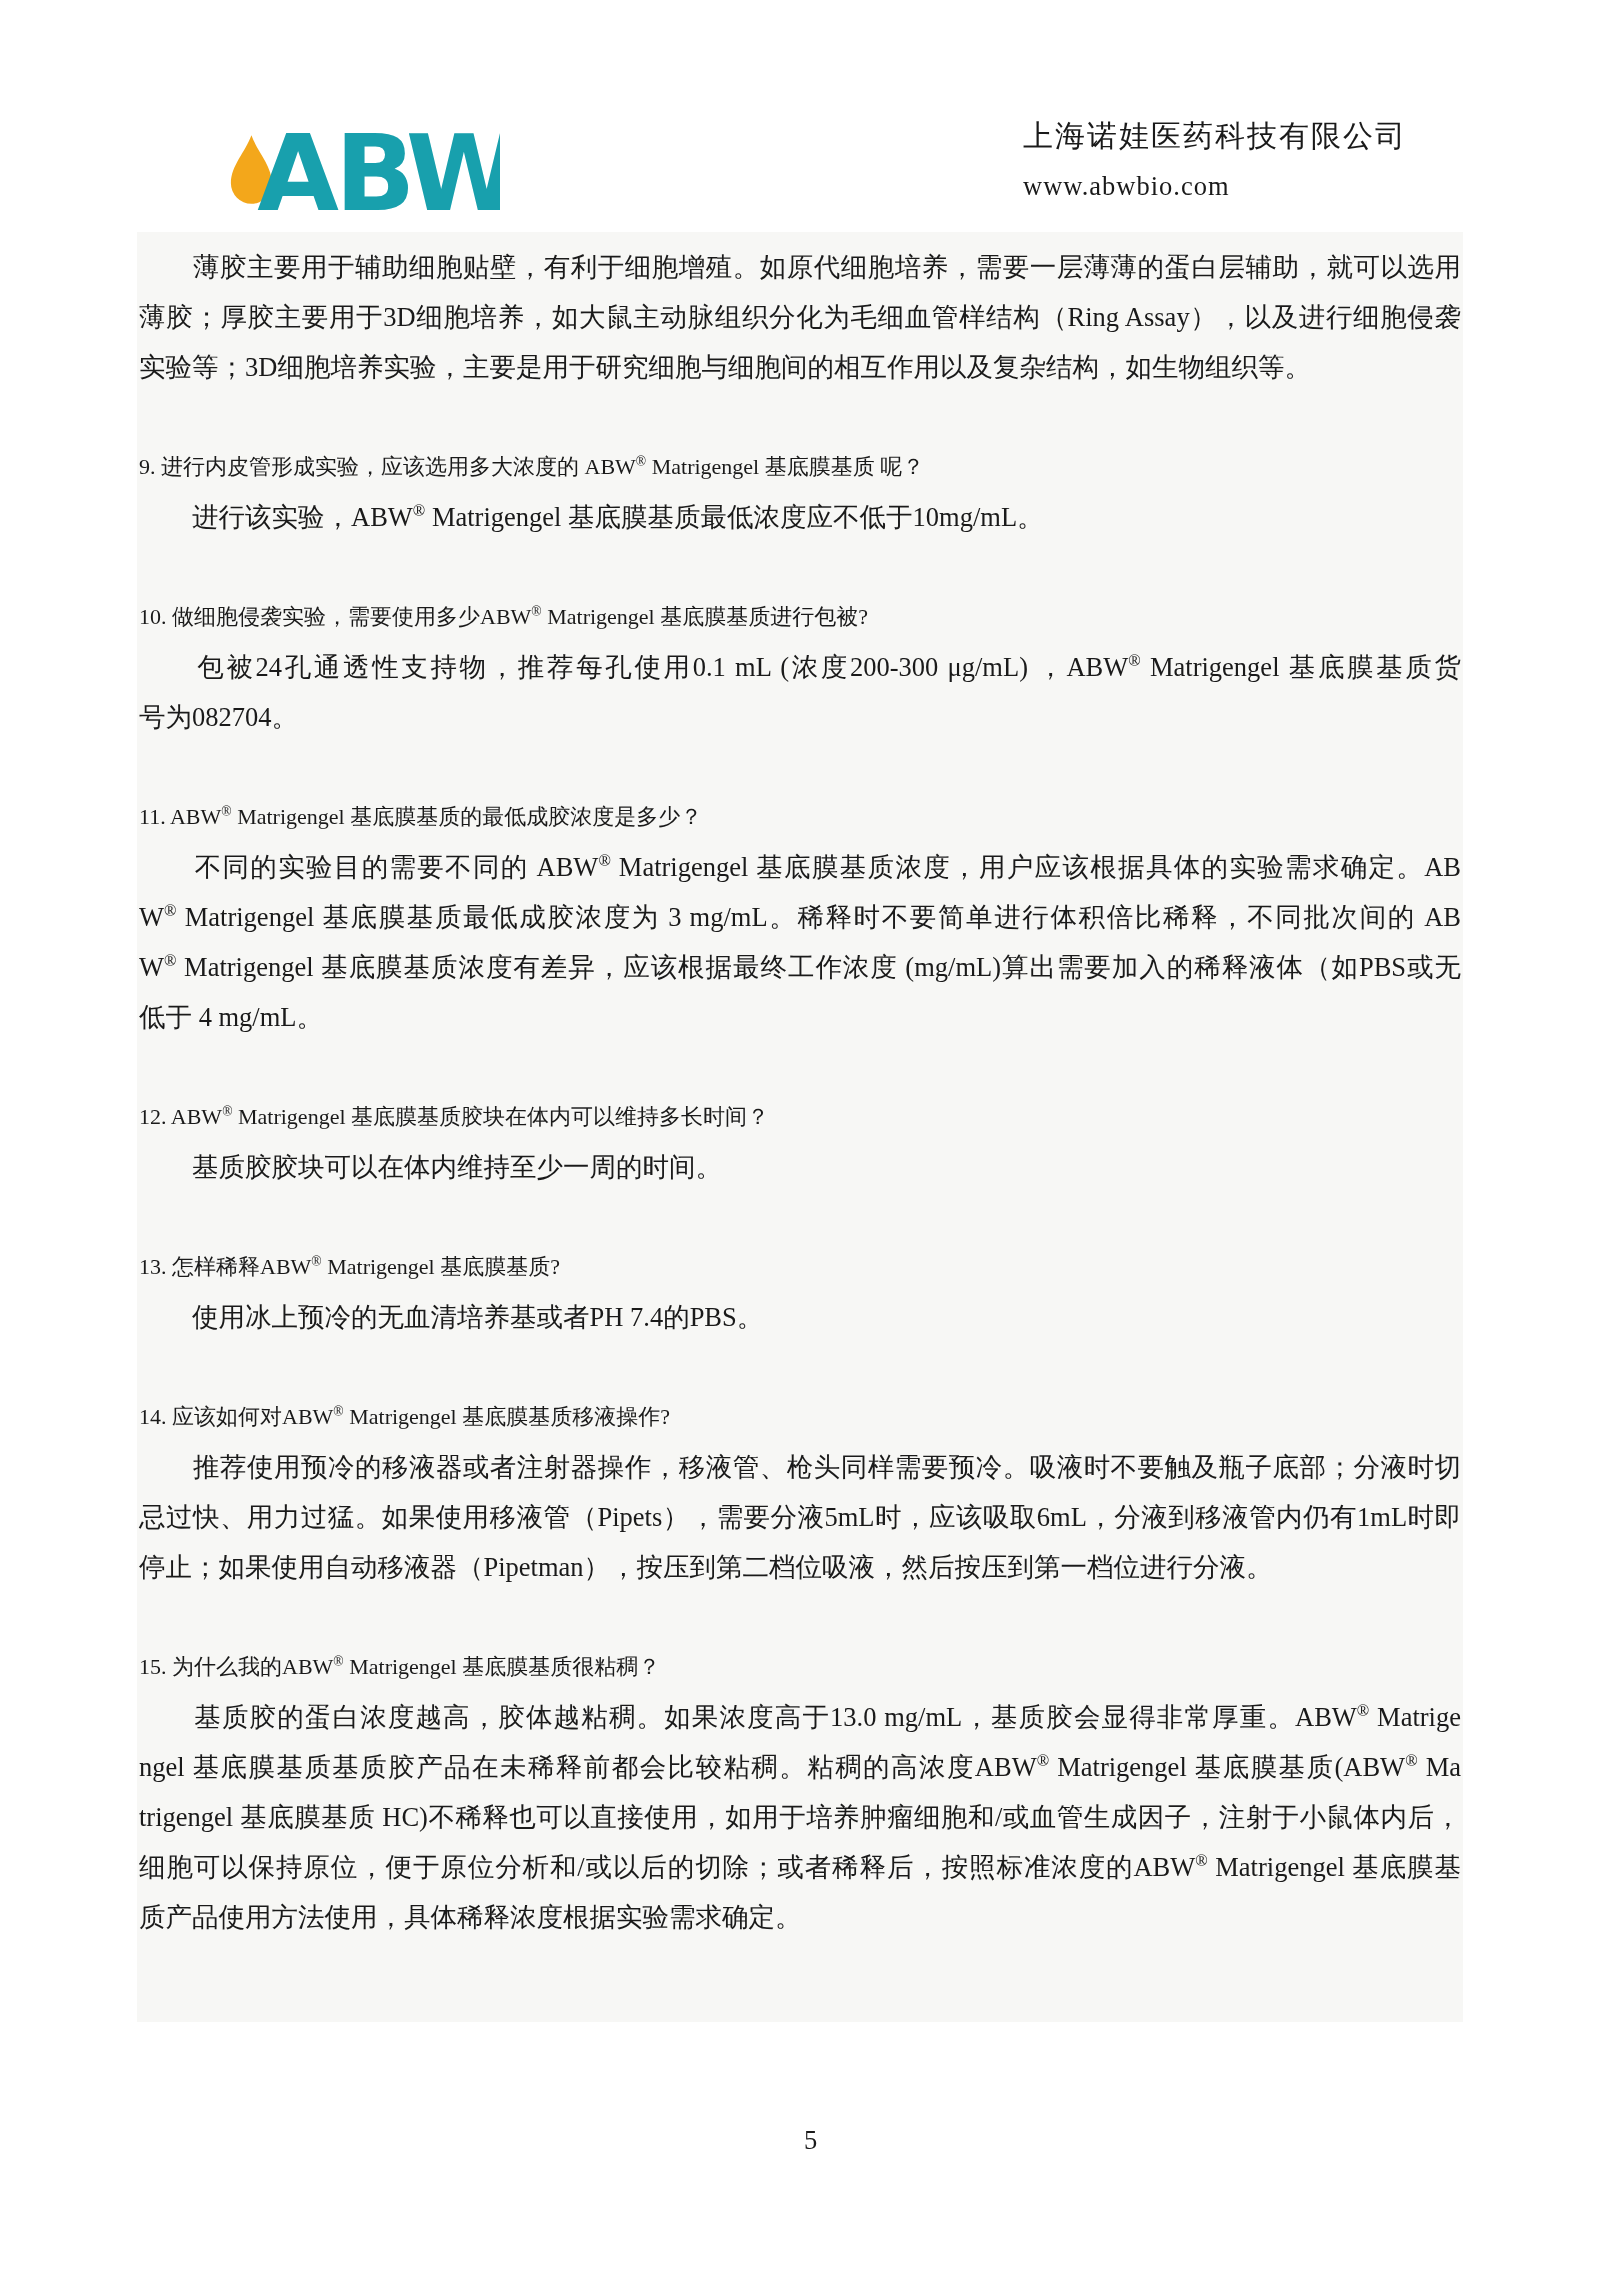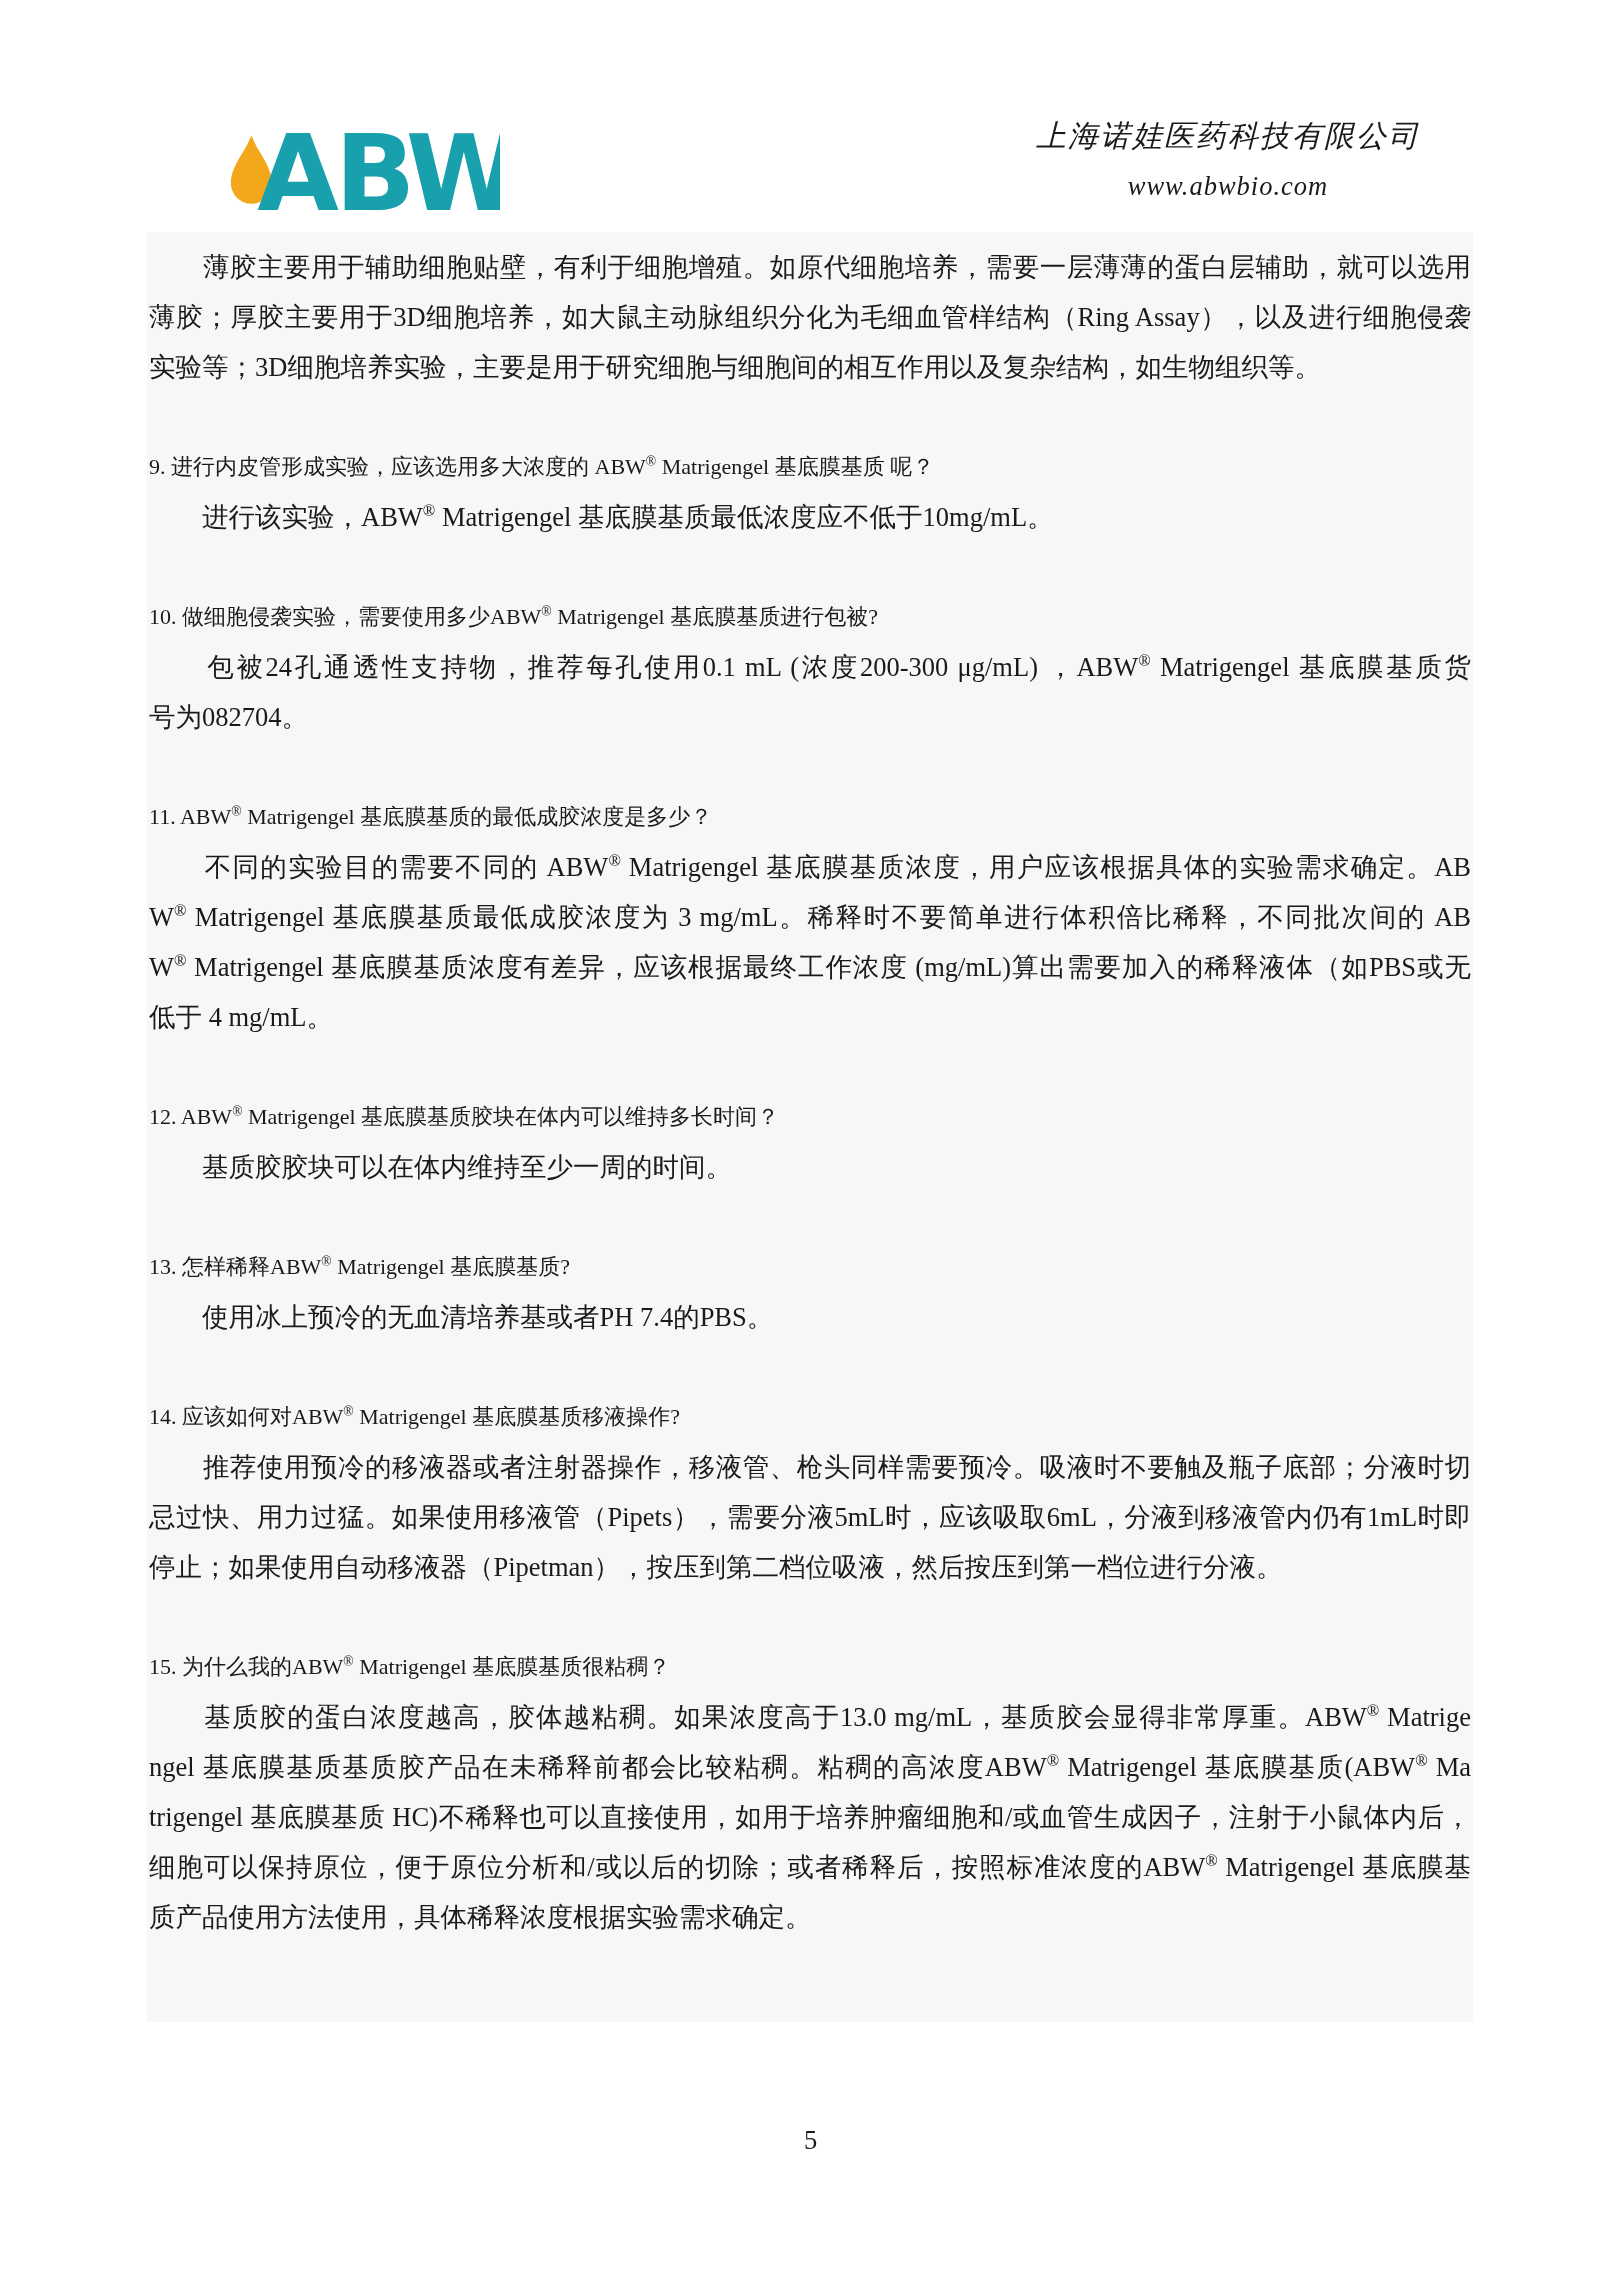--- a/index.html
+++ b/index.html
@@ -7,30 +7,28 @@
     position:relative;
     width:1621px; height:2250px;
     background:#ffffff;
     font-family:"Liberation Serif","DejaVu Serif",serif;
     color:#1a1a1a;
     overflow:hidden;
   }
   
   .logo { position:absolute; left:206px; top:106px; }
   .header-right {
-    position:absolute; top:116px; right:201px;
-    text-align:center;
-    font-style:italic;
+    position:absolute; top:116px; right:214px;
   }
   .company-name { font-size:30px; letter-spacing:2px; white-space:nowrap; }
   .website { font-size:26.5px; margin-top:14px; letter-spacing:1px; }
 
   
   .content-area {
-    position:absolute; left:147px; top:232px;
+    position:absolute; left:137px; top:232px;
     width:1326px; height:1790px;
     box-sizing:border-box;
     padding:9.8px 2px 0 2px;
   }
   .block { margin:0; }
   .block.question { margin-top:50px; }
   .line {
     font-size:26.5px;
     line-height:50px;
     white-space:normal;

